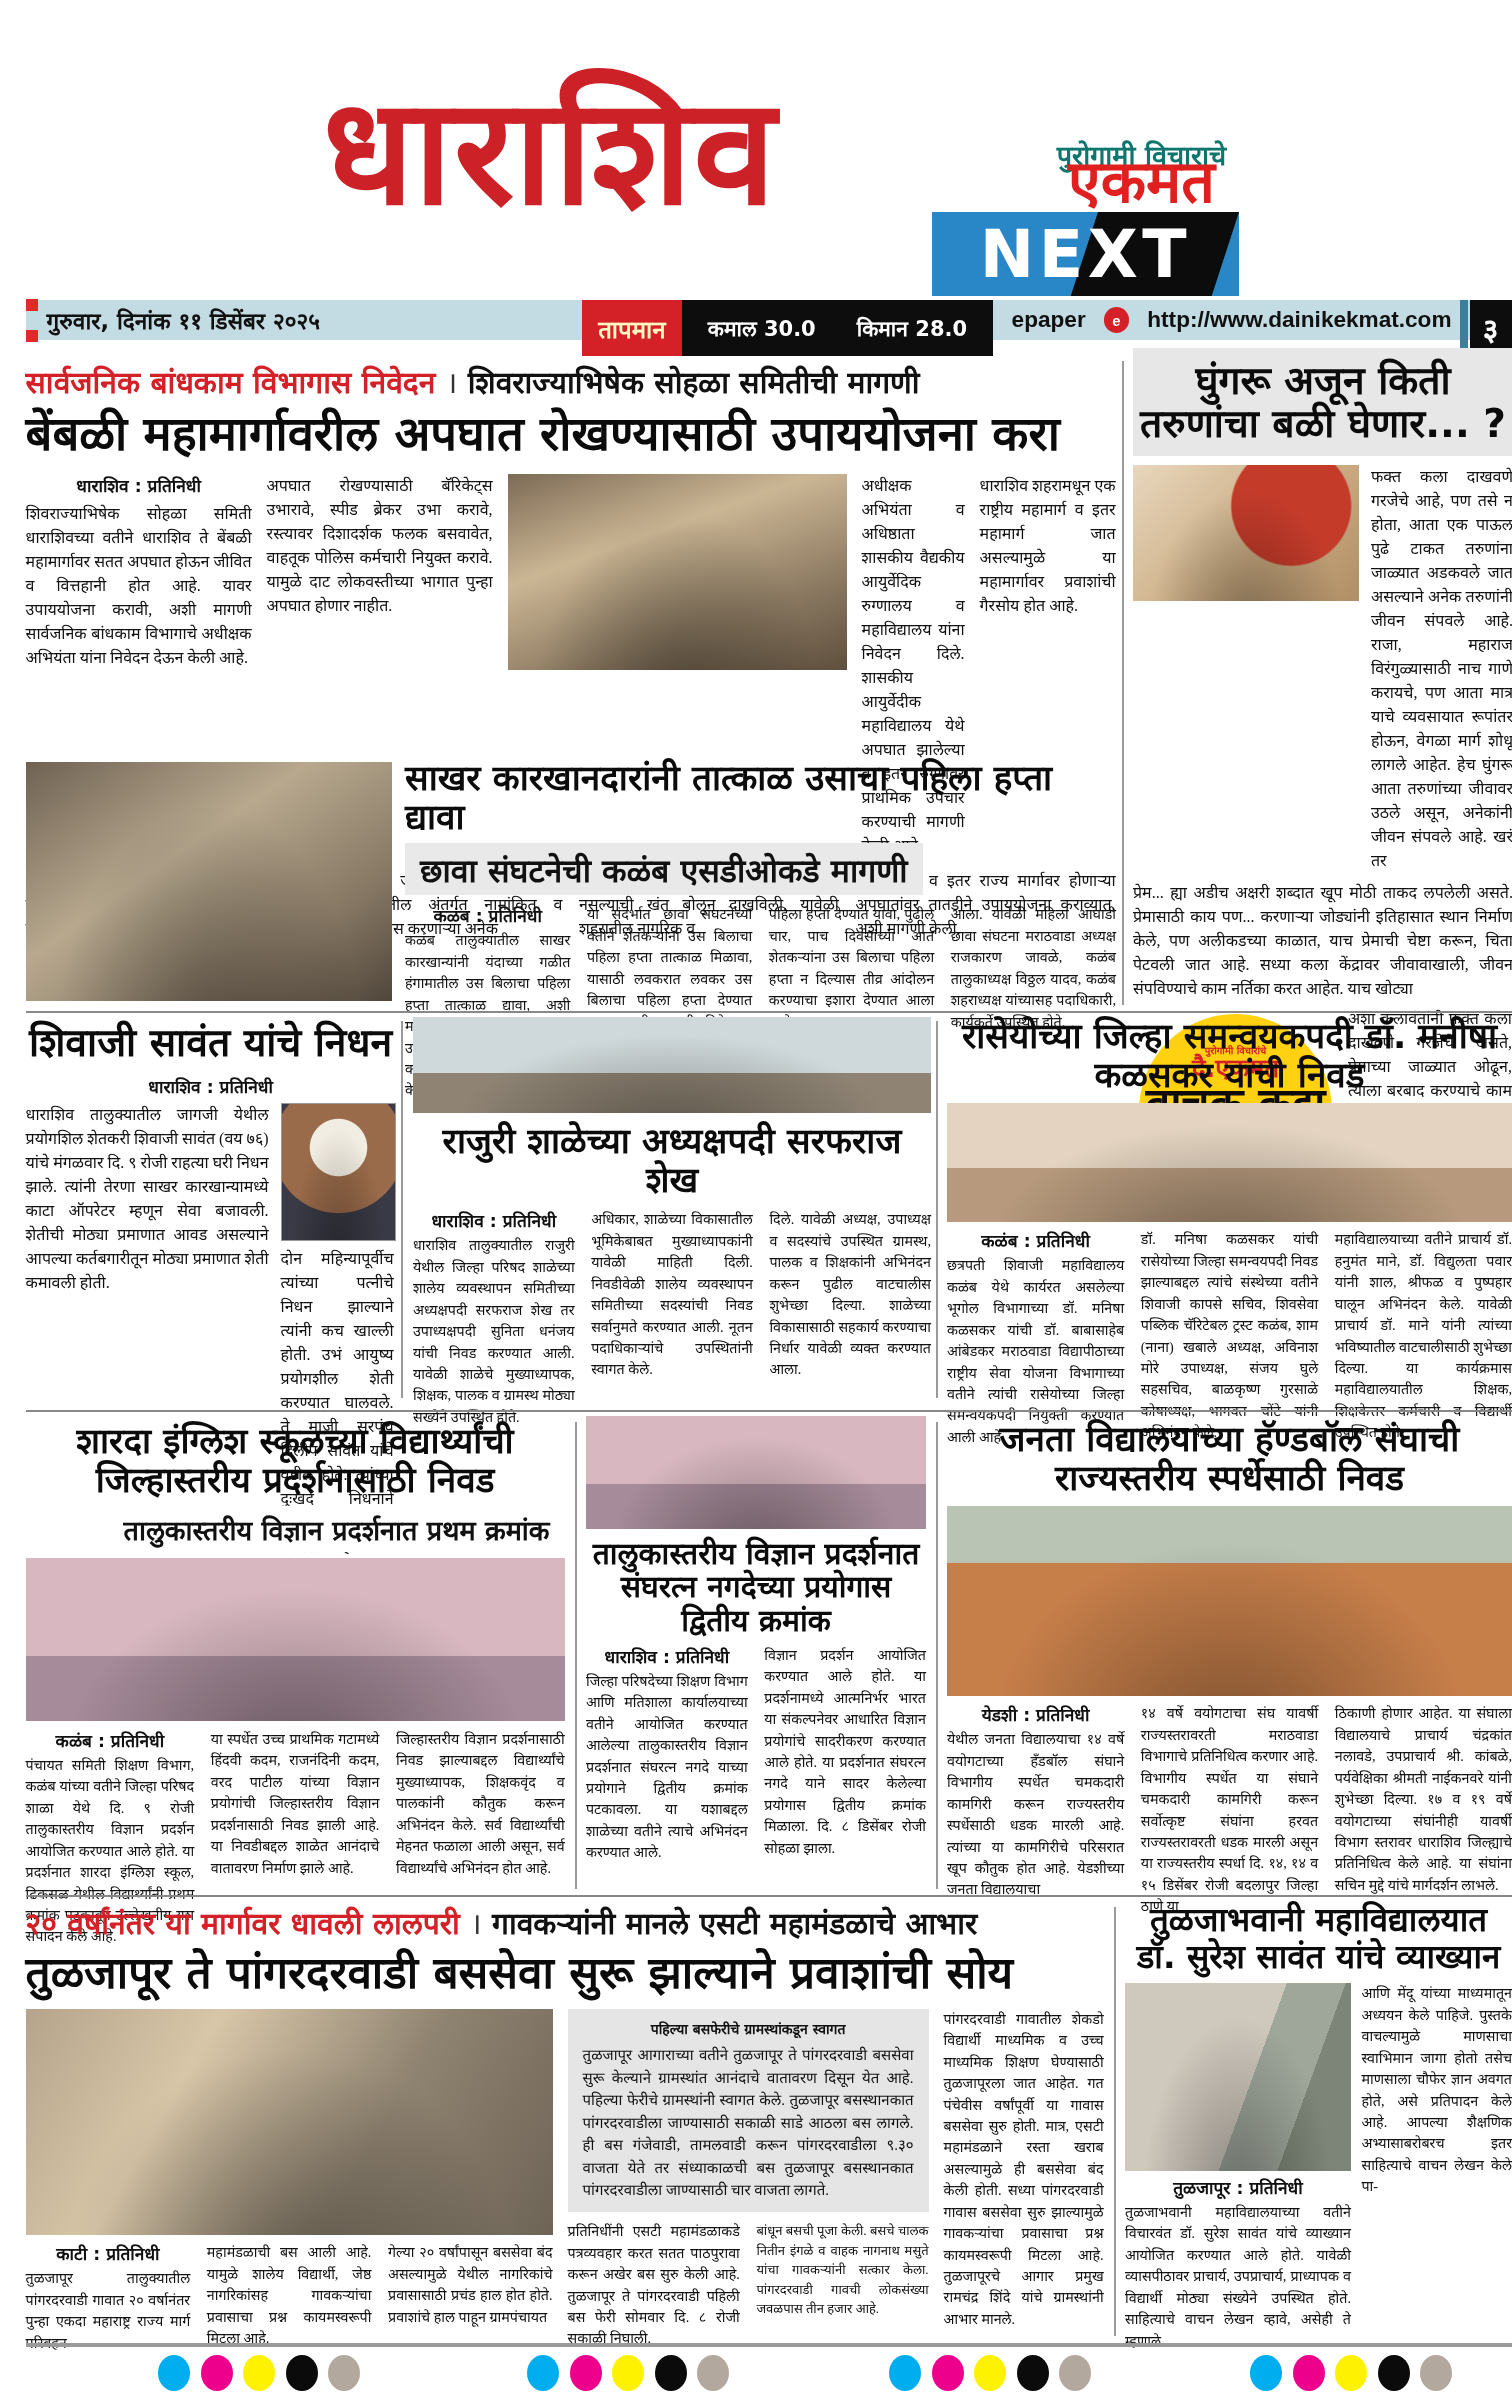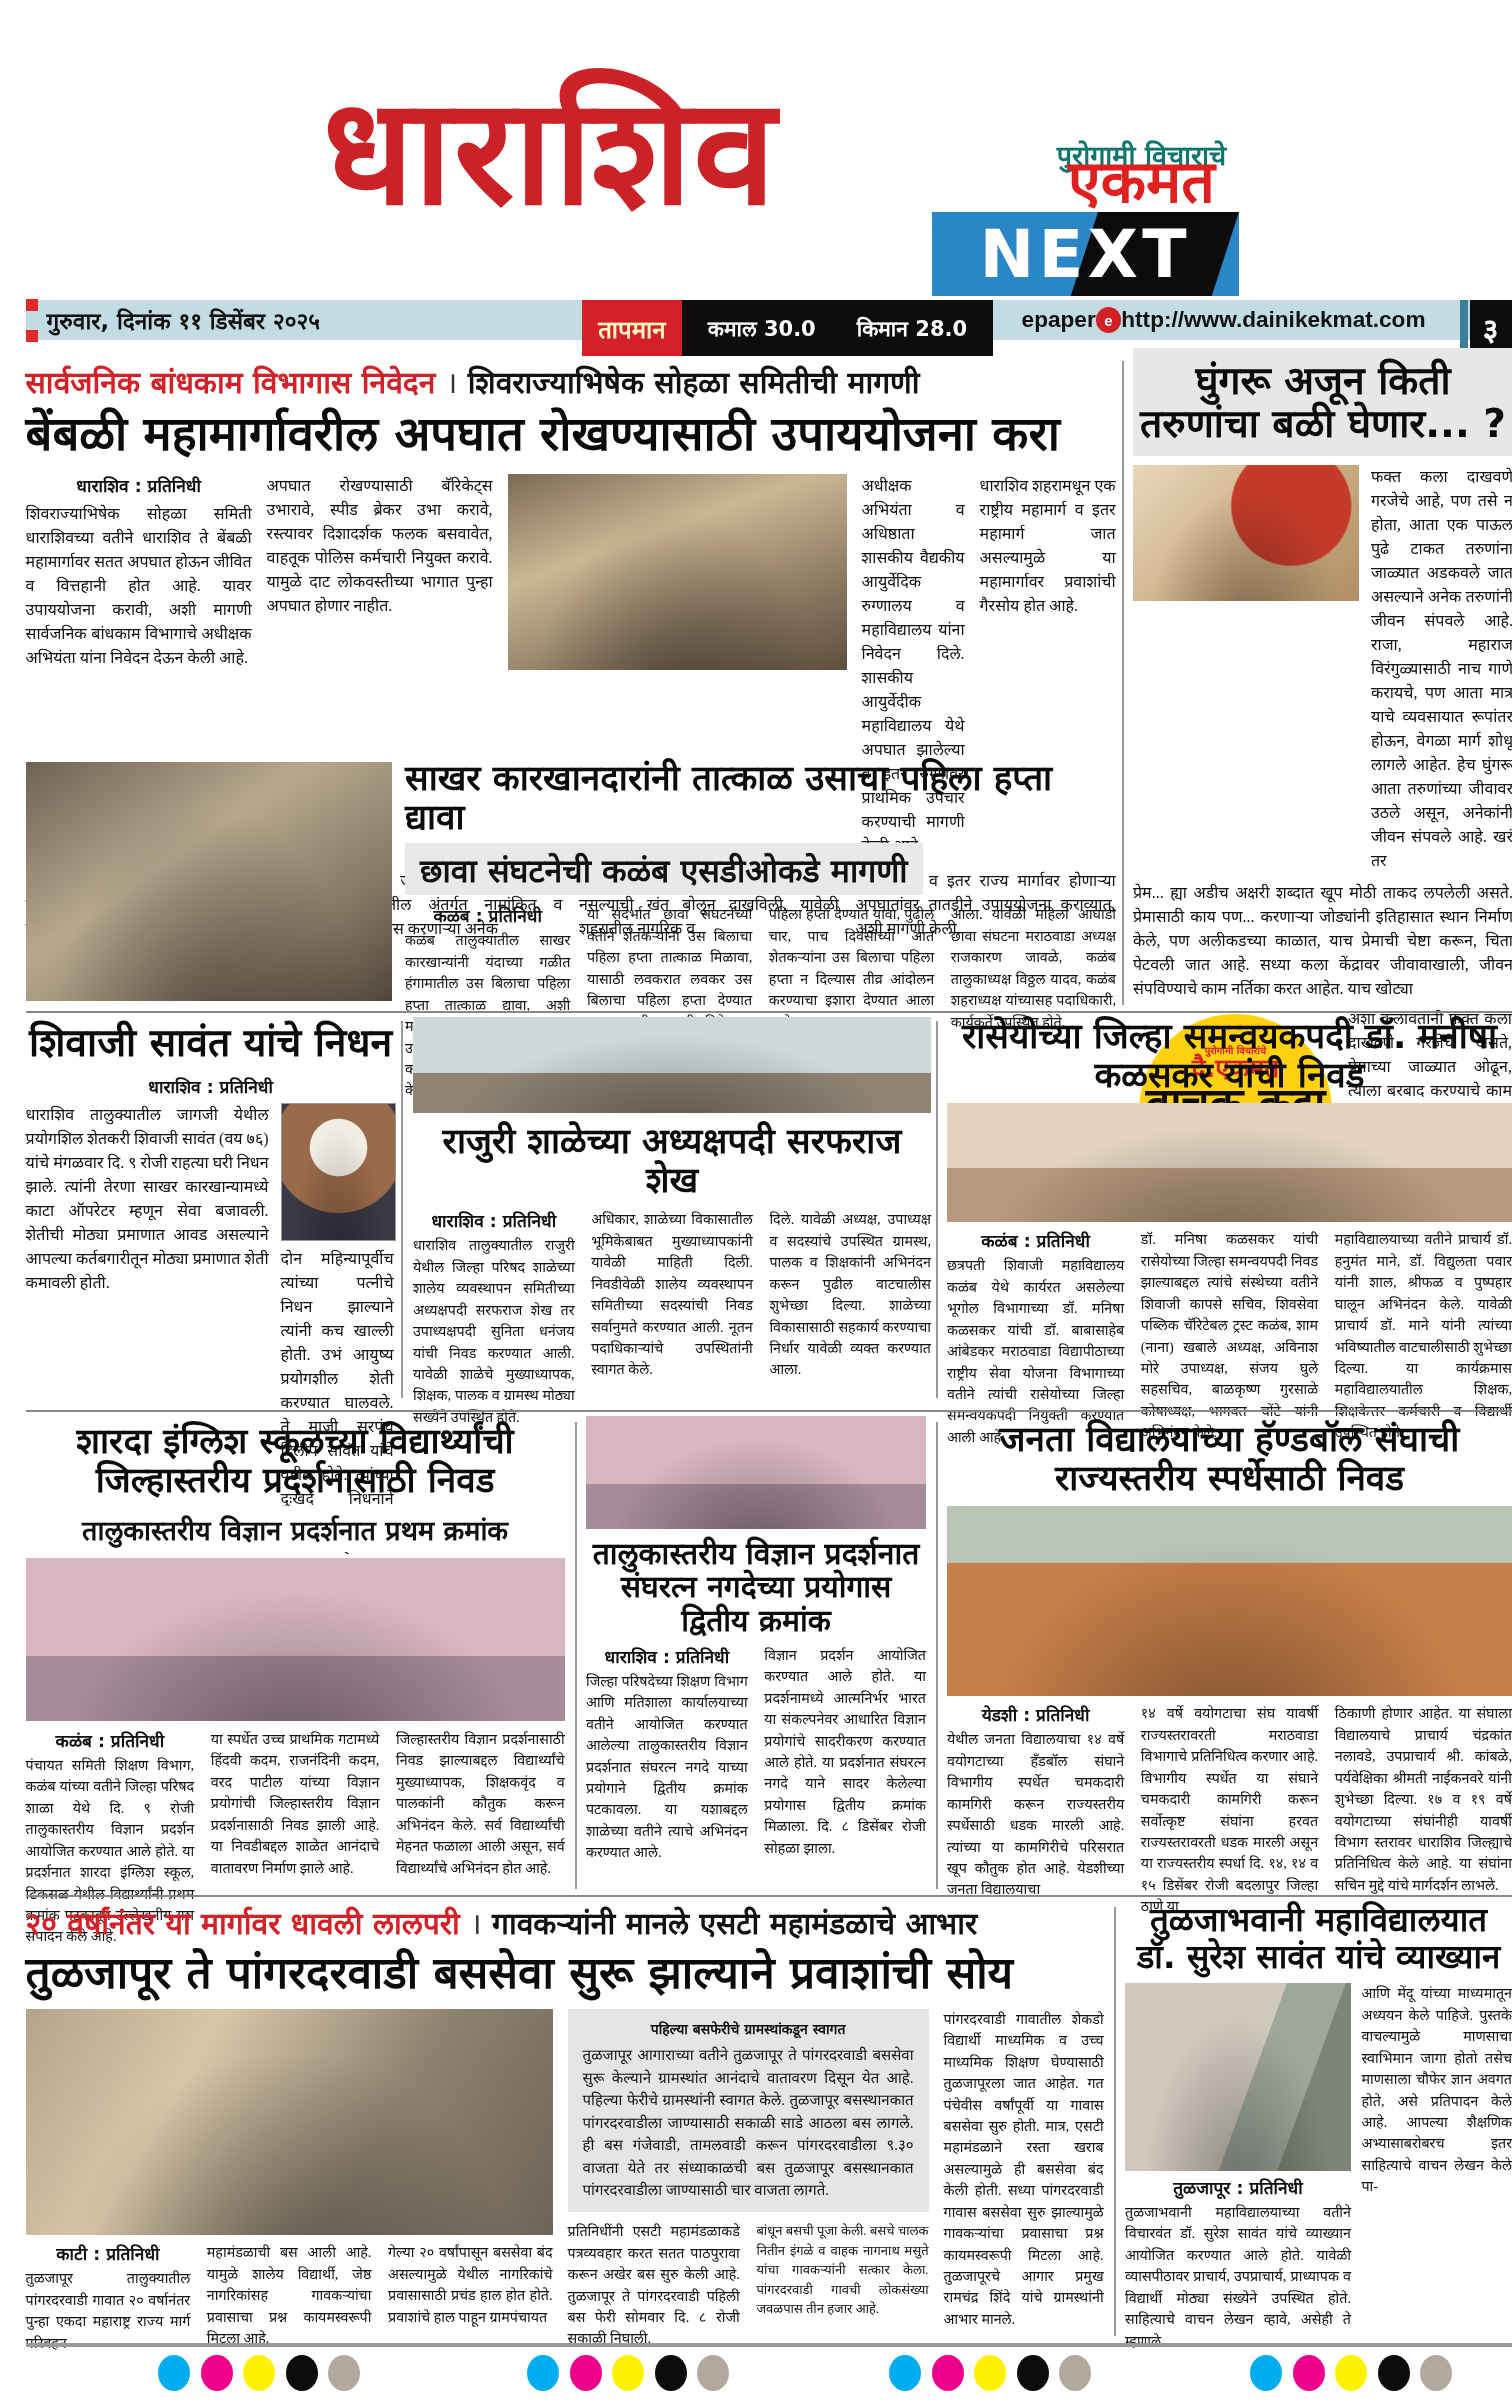--- a/index.html
+++ b/index.html
@@ -25,22 +25,22 @@
   .infobar{position:absolute;left:25.6px;top:300px;width:1486px;height:40px;
     background:#c3dbe3;display:flex;align-items:center;}
   .red-sq{position:absolute;width:12px;height:12px;background:#e02a2a;left:0px;}
   .ib-date{margin-left:21px;font-weight:700;font-size:22.6px;
     font-family:"DejaVu Sans",sans-serif;}
   .ib-temp{position:absolute;left:556px;top:0;height:56px;display:flex;}
   .ib-temp .tl{background:#d42027;color:#fef9c3;font-weight:700;font-size:24px;
     display:flex;align-items:center;padding:0 16.6px;font-family:"DejaVu Sans",sans-serif;}
   .ib-temp .tv{background:#0d0d0d;color:#fff;font-weight:700;font-size:21px;
     display:flex;align-items:center;gap:41px;padding:0 25.6px;font-family:"DejaVu Sans",sans-serif;}
-  .ib-web{position:absolute;left:986px;display:flex;align-items:center;gap:0;
-    font-family:"Liberation Sans",sans-serif;font-size:22.6px;font-weight:700;margin-left:10px;}
+  .ib-web{position:absolute;left:986px;display:flex;align-items:center;gap:18px;
+    font-family:"Liberation Sans",sans-serif;font-size:22.6px;font-weight:700;}
   .ep-ic{width:25.6px;height:25.6px;border-radius:50%;background:#d42027;color:#fff;
     display:inline-flex;align-items:center;justify-content:center;font-size:15px;font-weight:700;}
   .pageno-bar{position:absolute;right:44px;top:0;height:56px;width:7.5px;background:#3b7f9c;}
   .pageno{position:absolute;right:0;top:0;height:56px;width:42px;background:#0d0d0d;color:#fff;
     display:flex;align-items:center;justify-content:center;font-size:30px;font-weight:700;
     font-family:"DejaVu Sans",sans-serif;}
   
   .kicker{font-family:"DejaVu Sans",sans-serif;font-weight:700;font-size:30px;line-height:1.15;}
   .kicker .r{color:#d42027;}
   .kicker .sep{color:#333;font-weight:400;}
@@ -249,21 +249,21 @@
       <div>
           <p class="bodytxt" style="margin:0;font-size:14.3px">महाविद्यालयाच्या वतीने प्राचार्य डॉ. हनुमंत माने, डॉ. विद्युलता पवार यांनी शाल, श्रीफळ व पुष्पहार घालून अभिनंदन केले. यावेळी प्राचार्य डॉ. माने यांनी त्यांच्या भविष्यातील वाटचालीसाठी शुभेच्छा दिल्या. या कार्यक्रमास महाविद्यालयातील शिक्षक, शिक्षकेत्तर कर्मचारी व विद्यार्थी उपस्थित होते.</p>
         </div>
     </div>
   </div>
 
   <div class="rule" style="left:25.6px;top:1410px;width:1486px;height:1.5px;background:#888"></div>
 
   <div style="position:absolute;left:25.6px;top:1422px;width:539px">
     <div class="headline" style="font-size:35px;text-align:center">शारदा इंग्लिश स्कूलच्या विद्यार्थ्यांची जिल्हास्तरीय प्रदर्शनासाठी निवड</div>
-    <div style="text-align:center"><div class="subhead" style="font-size:27px;margin-top:6px;background:#fff">तालुकास्तरीय विज्ञान प्रदर्शनात प्रथम क्रमांक</div></div>
+    <div style="text-align:right"><div class="subhead" style="font-size:27px;margin-top:6px;background:#fff">तालुकास्तरीय विज्ञान प्रदर्शनात प्रथम क्रमांक</div></div>
     <div class="photo ph-stage" style="width:539px;height:163px;margin-top:6px"></div>
     <div class="colrow" style="margin-top:7.5px">
       <div>
         <div class="byline">कळंब : प्रतिनिधी</div>
         <p class="bodytxt" style="margin:3px 0 0;font-size:14.3px">पंचायत समिती शिक्षण विभाग, कळंब यांच्या वतीने जिल्हा परिषद शाळा येथे दि. ९ रोजी तालुकास्तरीय विज्ञान प्रदर्शन आयोजित करण्यात आले होते. या प्रदर्शनात शारदा इंग्लिश स्कूल, ढिकसळ येथील विद्यार्थ्यांनी प्रथम क्रमांक पटकावून उल्लेखनीय यश संपादन केले आहे.</p>
       </div>
       <div>
           <p class="bodytxt" style="margin:0;font-size:14.3px">या स्पर्धेत उच्च प्राथमिक गटामध्ये हिंदवी कदम, राजनंदिनी कदम, वरद पाटील यांच्या विज्ञान प्रयोगांची जिल्हास्तरीय विज्ञान प्रदर्शनासाठी निवड झाली आहे. या निवडीबद्दल शाळेत आनंदाचे वातावरण निर्माण झाले आहे.</p>
         </div>
       <div>

